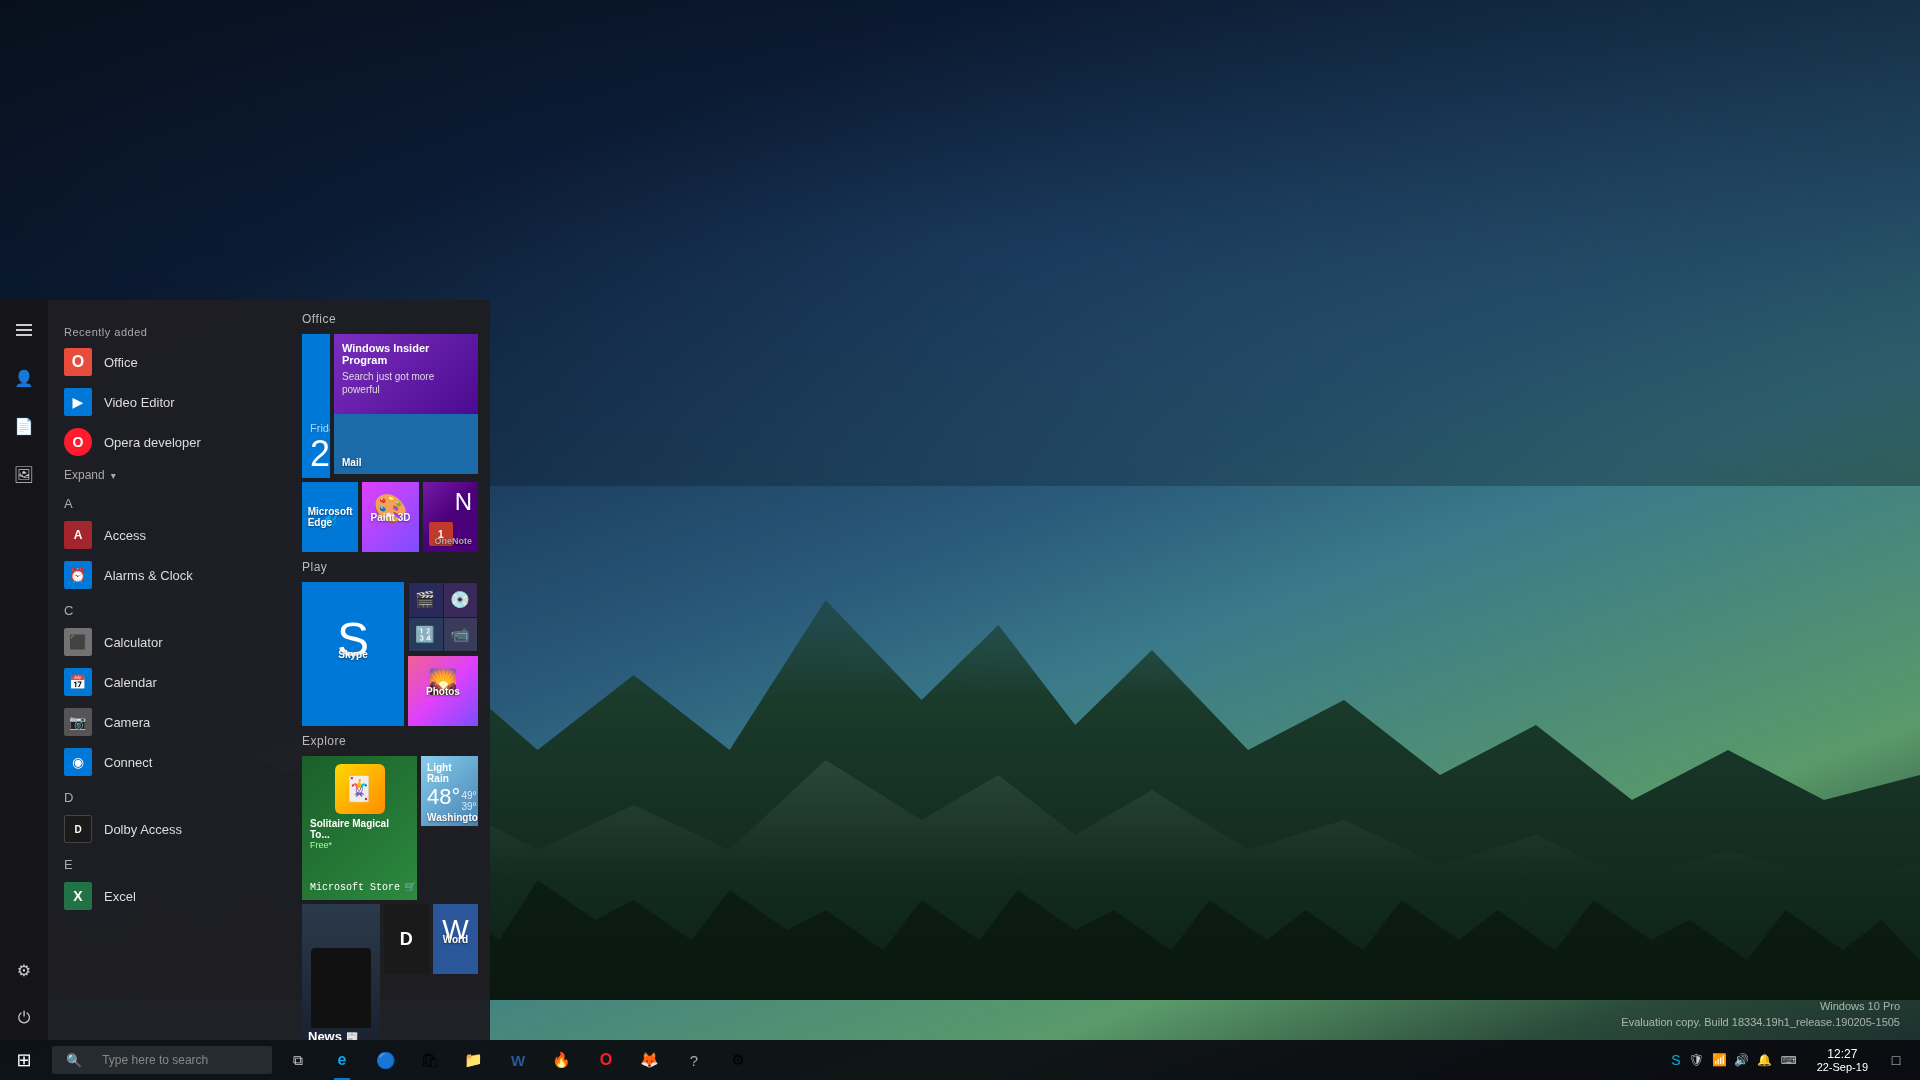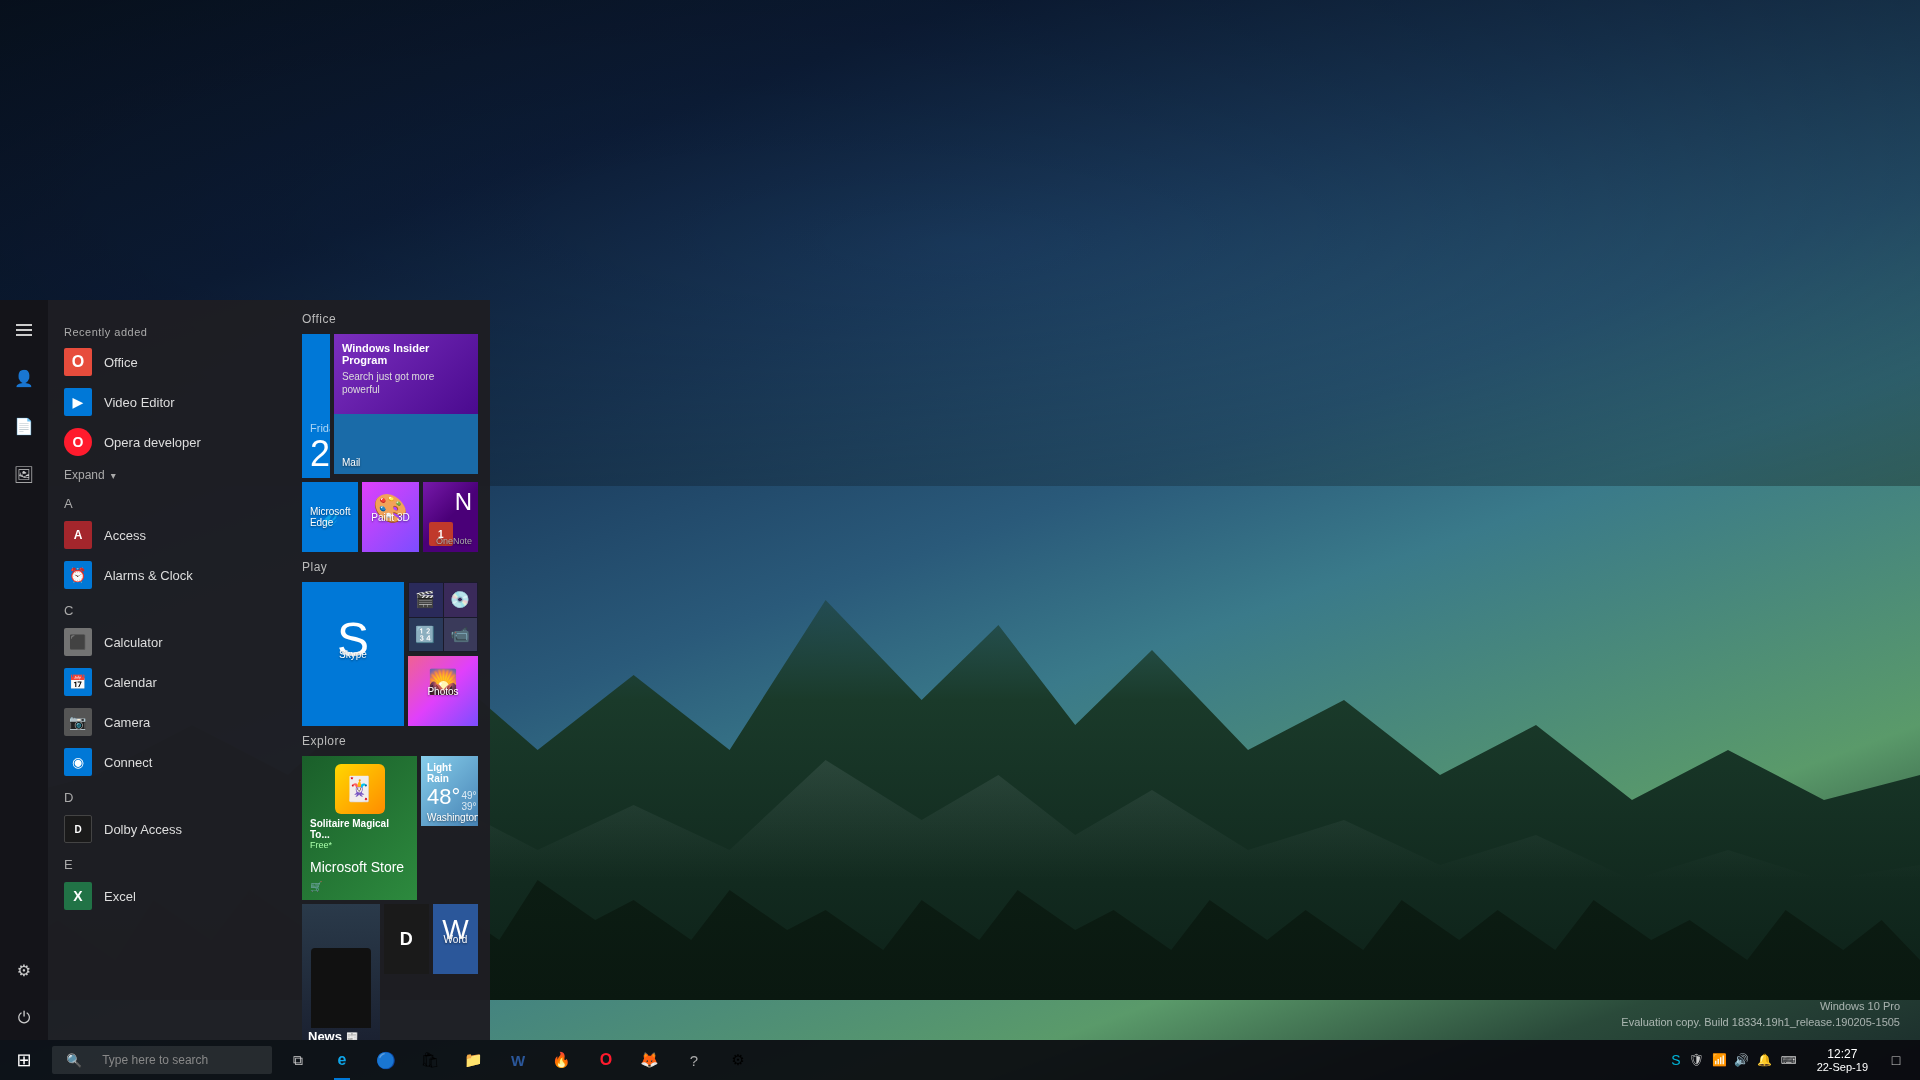--- a/index.html
+++ b/index.html
@@ -301,21 +301,21 @@
       position: relative;
       overflow: hidden;
     }
 
     .tile-sm { width: 70px; height: 70px; }
     .tile-md { width: 144px; height: 144px; }
 
     .tile-label {
       color: #fff;
       font-size: 10px;
-      font-weight: 400;
+      font-weight: 700;
       text-shadow: 0 1px 2px rgba(0,0,0,0.5);
       z-index: 1;
     }
 
     
     .tile-calendar {
       background: #0078d7;
     }
     .tile-calendar .cal-day { color: #aad4f5; font-size: 11px; margin-bottom: 2px; }
     .tile-calendar .cal-date { color: #fff; font-size: 36px; font-weight: 300; line-height: 1; }
@@ -596,21 +596,21 @@
 
     <div class="tiles-section-label" style="margin-top:8px;">Explore</div>
 
     <div class="tiles-row">
 
       <div class="tile tile-md tile-solitaire" style="background:linear-gradient(135deg,#1a5f2a,#2d8a3e); justify-content:flex-start; padding:8px;">
         <div style="width:50px; height:50px; background:linear-gradient(135deg,#ffd700,#ff8c00); border-radius:6px; margin:0 auto 4px; display:flex; align-items:center; justify-content:center; font-size:24px;">🃏</div>
         <div style="color:#fff; font-size:10px; font-weight:600;">Solitaire Magical To...</div>
         <div style="color:#aaffaa; font-size:9px;">Free*</div>
         <div style="position:absolute; bottom:6px; left:8px;">
-          <span style="color:#fff; font-size:14px;">Microsoft Store</span>
+          <span style="color:#fff; font-size:10px;font-family:Liberation Mono, monospace;">Microsoft Store</span>
           <span style="color:#aaa; font-size:10px;"> 🛒</span>
         </div>
       </div>
 
       <div class="tile tile-sm tile-weather" style="justify-content:flex-start; padding:6px;">
         <div style="color:#fff; font-size:10px; font-weight:600; margin-bottom:2px;">Light Rain</div>
         <div style="display:flex; align-items:flex-start; gap:1px;">
           <span style="color:#fff; font-size:22px; font-weight:300; line-height:1;">48°</span>
           <div style="display:flex; flex-direction:column; font-size:10px; color:rgba(255,255,255,0.8); padding-top:4px;">
             <span>49°</span>

